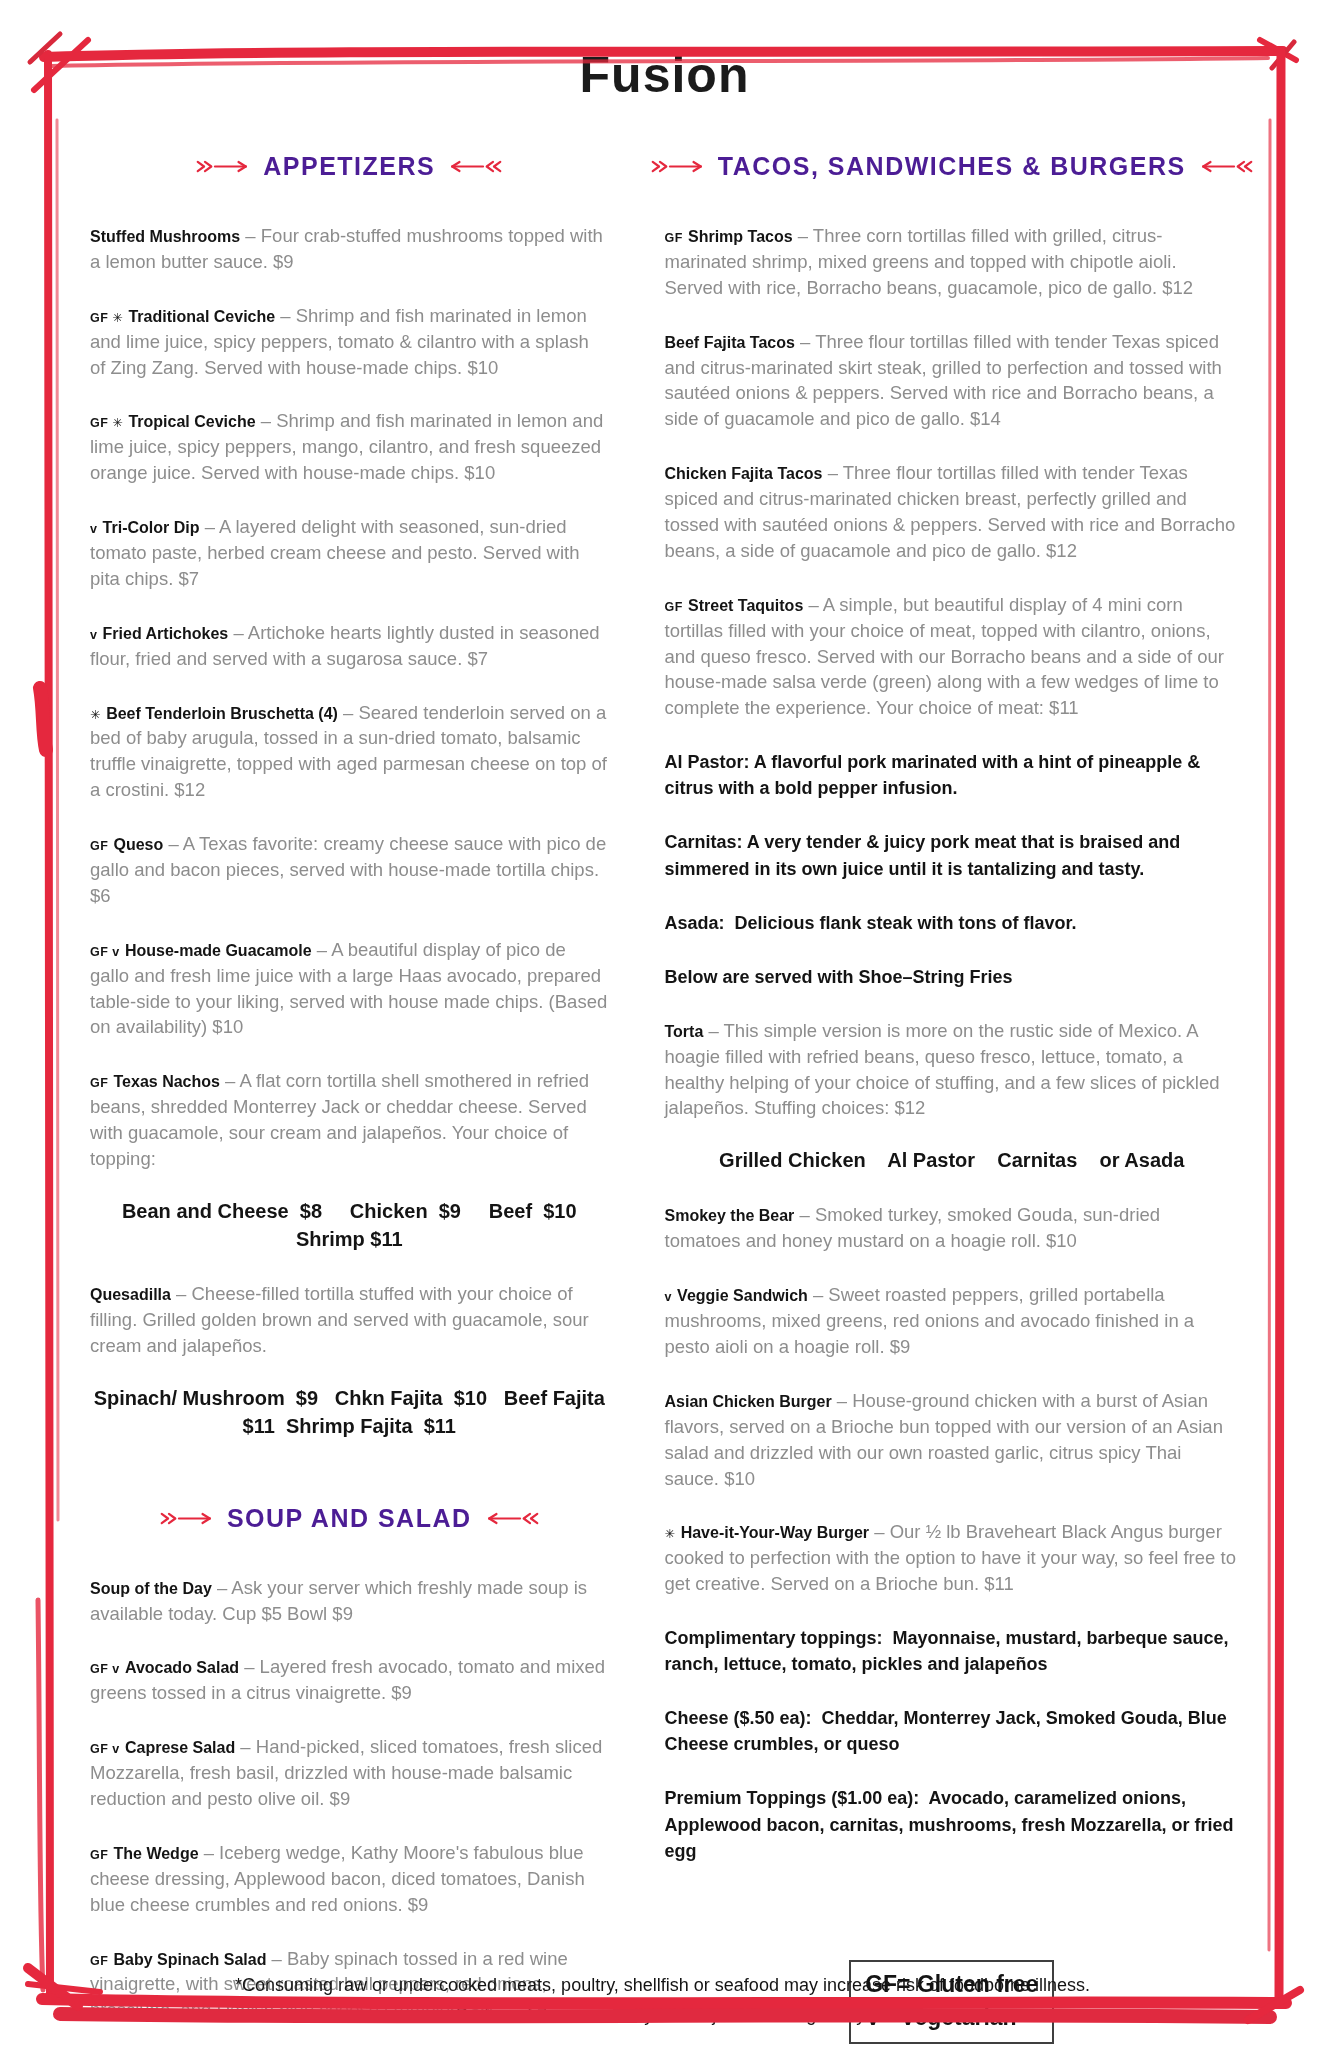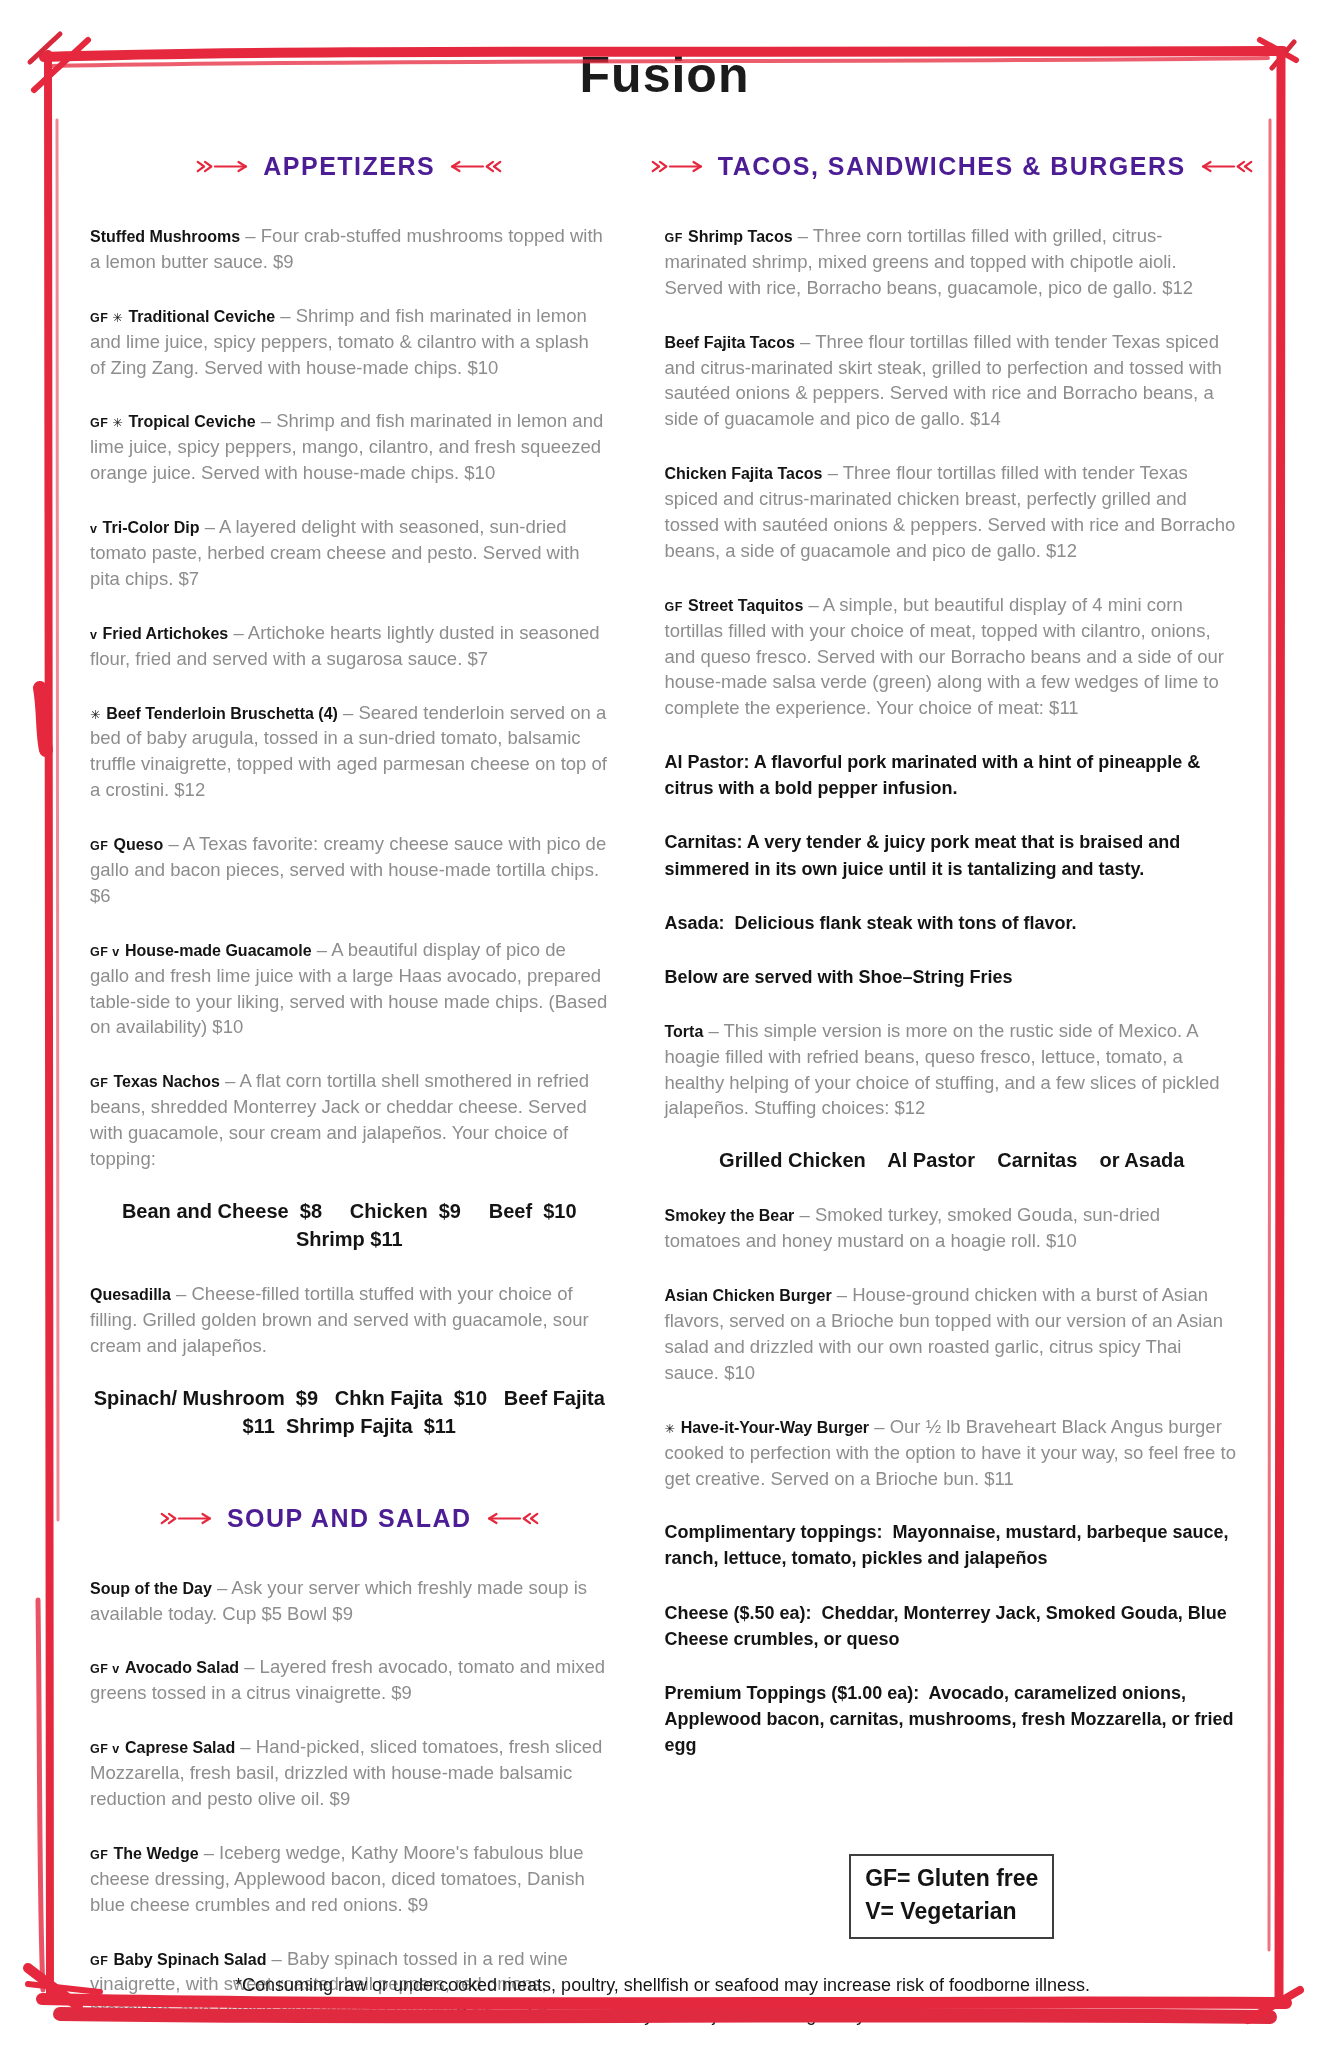--- a/index.html
+++ b/index.html
@@ -195,20 +195,23 @@
 
       <div class="item">
         <p class="line"><span class="name">Torta</span> <span class="desc">– This simple version is more on the rustic side of Mexico.  A hoagie filled with refried beans, queso fresco, lettuce, tomato, a healthy helping of your choice of stuffing, and a few slices of pickled jalapeños.  Stuffing choices:   $12</span></p>
         <div class="subline">Grilled Chicken    Al Pastor    Carnitas    or Asada</div>
       </div>
 
       <div class="item">
         <p class="line"><span class="name">Smokey the Bear</span> <span class="desc">– Smoked turkey, smoked Gouda, sun-dried tomatoes and honey mustard on a hoagie roll.   $10</span></p>
       </div>
 
+      <div class="item">
+        <p class="line"><span class="badge">v</span> <span class="name">Veggie Sandwich</span> <span class="desc">– Sweet roasted peppers, grilled portabella mushrooms, mixed greens, red onions and avocado finished in a pesto aioli on a hoagie roll.  $9</span></p>
+      </div>
 
       <div class="item">
         <p class="line"><span class="name">Asian Chicken Burger</span> <span class="desc">– House-ground chicken with a burst of Asian flavors, served on a Brioche bun topped with our version of an Asian salad and drizzled with our own roasted garlic, citrus spicy Thai sauce.  $10</span></p>
       </div>
 
       <div class="item">
         <p class="line"><span class="badge">✳</span> <span class="name">Have-it-Your-Way Burger</span> <span class="desc">– Our ½ lb Braveheart Black Angus burger cooked to perfection with the option to have it your way, so feel free to get creative. Served on a Brioche bun.  $11</span></p>
       </div>
 
       <div class="boldp center">Complimentary toppings:  Mayonnaise, mustard, barbeque sauce, ranch, lettuce, tomato, pickles and jalapeños</div>

